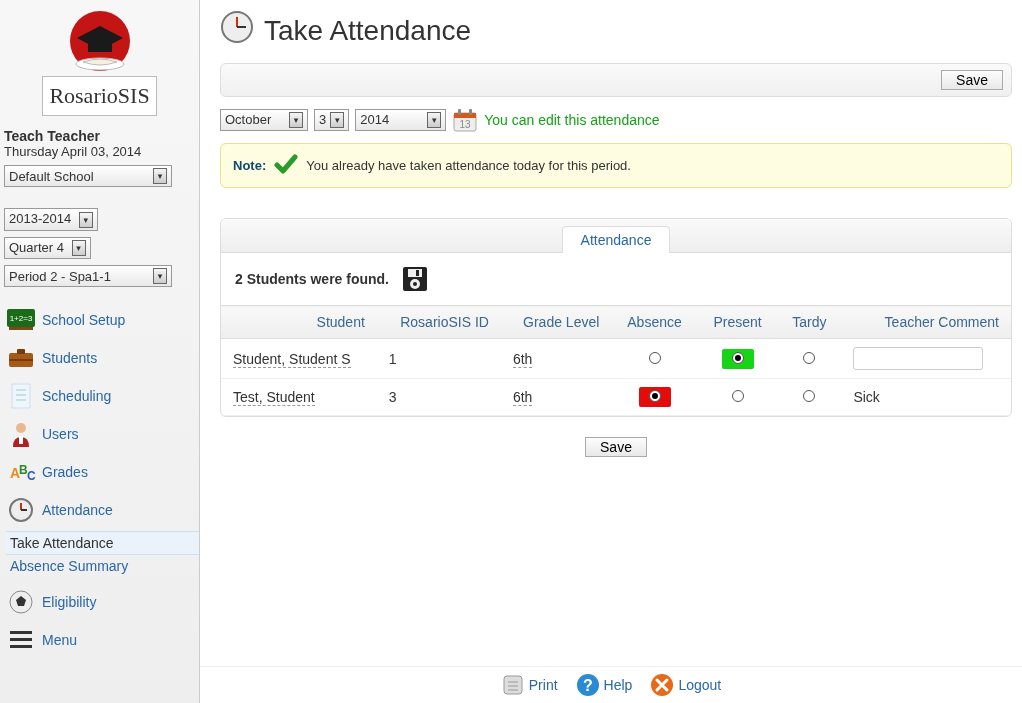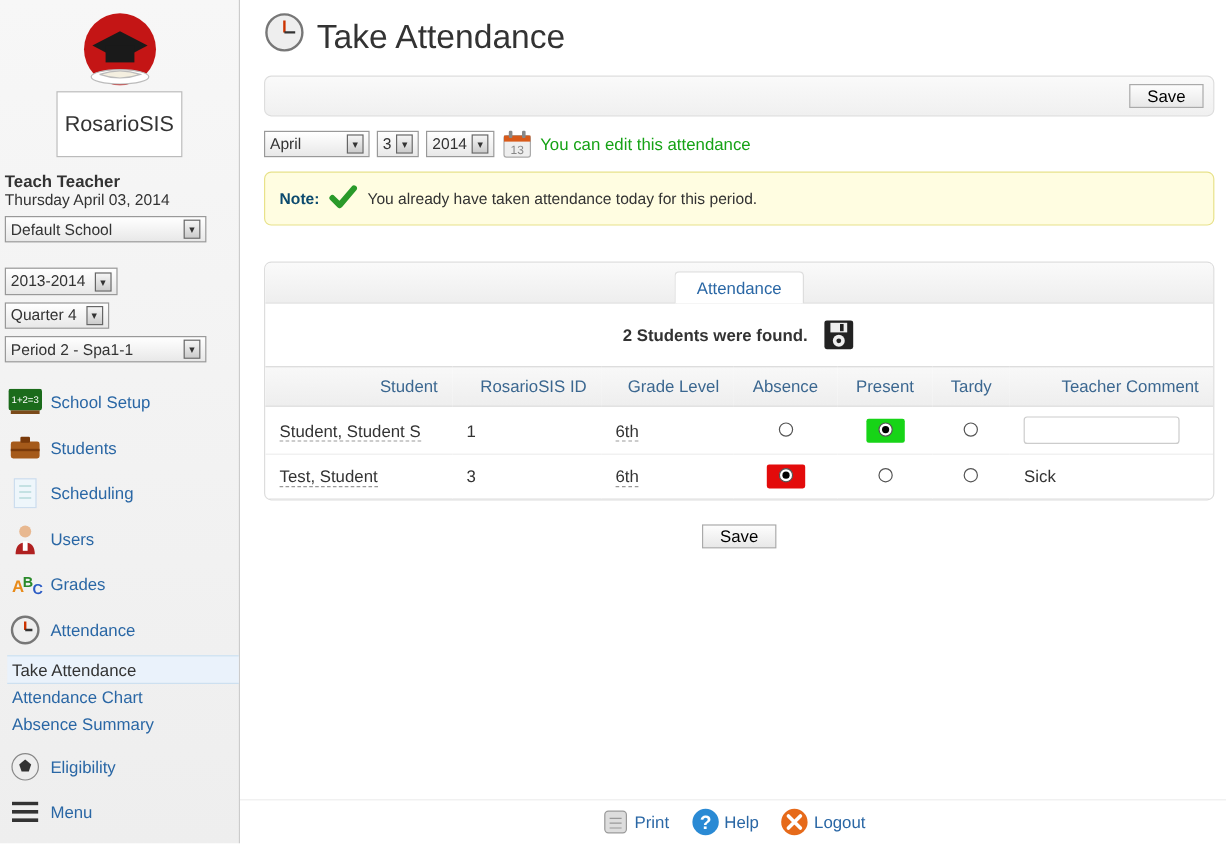--- a/index.html
+++ b/index.html
@@ -2,21 +2,21 @@
 <html><head>
 <meta charset="utf-8">
 <style>
   * { box-sizing: border-box; margin: 0; padding: 0; }
   body { font-family: Arial, Helvetica, sans-serif; font-size: 13px; color: #333; background: #fff; }
   .layout { display: flex; min-height: 703px; }
   .sidebar { width: 200px; background: linear-gradient(to bottom, #f7f7f7, #eee); border-right: 1px solid #ccc; padding: 4px 4px 0 4px; }
   .main { flex: 1; padding: 10px 10px 60px 20px; position: relative; }
   .logo-wrap { text-align: center; padding: 4px 0 6px; }
   .logo-svg { display:block; margin:0 auto; }
-  .logo-label { display: inline-block; border: 1px solid #bbb; padding: 16px 6px; font-size: 18px; font-family: Liberation Sans, sans-serif; background:#fff; margin-top:-2px; }
+  .logo-label { display: inline-block; border: 1px solid #bbb; padding: 6px 6px; font-size: 22px; font-family: Liberation Serif, serif; background:#fff; margin-top:-2px; }
   .user-name { font-weight: bold; font-size: 14px; margin-top: 6px; }
   .user-date { font-size: 13px; margin-bottom: 6px; }
   .sel { display: inline-block; border: 1px solid #999; background: linear-gradient(#fff,#e8e8e8); font-size: 13px; padding: 2px 4px; margin-bottom: 6px; position: relative; cursor: pointer; }
   .sel .arrowbtn { display:inline-block; width:14px; height:16px; border:1px solid #666; background:linear-gradient(#f5f5f5,#ccc); margin-left:4px; vertical-align:middle; text-align:center; line-height:14px; font-size:9px;}
   .sel-wide { width: 168px; display:flex; justify-content:space-between; align-items:center; }
   .nav { margin-top: 14px; }
   .nav-item { display: flex; align-items: center; padding: 4px 2px; font-size: 14px; cursor: pointer; }
   .nav-item .ico { width: 30px; height: 30px; margin-right: 6px; display:flex; align-items:center; justify-content:center; }
   .nav-item a { color: #2a67a5; text-decoration: none; }
   .nav-sub { margin: 2px 0 6px 2px; }
@@ -28,21 +28,21 @@
   .btn { background: linear-gradient(#fdfdfd,#e8e8e8); border:1px solid #aaa; border-radius:0; padding:1px 14px; font-size:14px; cursor:pointer;}
   .date-row { display:flex; align-items:center; gap:6px; margin-bottom:10px;}
   .date-row .sel { margin-bottom:0;}
   .cal-ico { width:26px; height:26px;}
   .edit-link { color:#15a215; font-size:14px;}
   .note-box { background:#fffde1; border:1px solid #e8e28a; border-radius:6px; padding:10px 12px; display:flex; align-items:center; gap:8px; margin-bottom:30px;}
   .note-box b { color:#0c4a6e;}
   .panel { border:1px solid #ddd; border-radius:6px; overflow:hidden;}
   .panel-tab-row { background:linear-gradient(#fafafa,#eee); border-bottom:1px solid #ddd; text-align:center; padding:6px 0 0;}
   .panel-tab { display:inline-block; background:#fff; border:1px solid #ddd; border-bottom:none; border-radius:4px 4px 0 0; padding:5px 18px; color:#2a67a5; font-size:14px; position:relative; top:1px;}
-  .found-row { display:flex; align-items:center; gap:12px; padding:12px 14px;justify-content:center;}
+  .found-row { display:flex; align-items:center; gap:12px; padding:12px 14px;}
   .found-row b { font-size:14px;}
   .floppy { width:28px; height:28px;}
   table.att { width:100%; border-collapse:collapse;}
   table.att th { text-align:right; color:#3b6790; font-weight:normal; font-size:14px; padding:8px 12px; background:linear-gradient(#f8f8f8,#eee); border-top:1px solid #ddd; border-bottom:1px solid #ddd;}
   table.att td { padding:8px 12px; font-size:14px; border-bottom:1px solid #eee;}
   .radio-cell { text-align:center;}
   .radio-dot { display:inline-block; width:12px; height:12px; border:1px solid #555; border-radius:50%; position:relative; background:#fff;}
   .radio-dot.checked::after { content:""; position:absolute; inset:2px; border-radius:50%; background:#000;}
   .radio-wrap { display:inline-block; padding:2px 10px; border-radius:2px;}
   .bg-green { background:#17d417;}
@@ -146,21 +146,20 @@
           <svg width="26" height="26">
               <circle cx="13" cy="13" r="11" fill="#eee" stroke="#777" stroke-width="2"></circle>
               <line x1="13" y1="13" x2="13" y2="6" stroke="#c30" stroke-width="2"></line>
               <line x1="13" y1="13" x2="19" y2="13" stroke="#333" stroke-width="2"></line>
             </svg>
         </span>
         <a>Attendance</a>
       </div>
       <div class="nav-sub">
         <div class="nav-sub-item active">Take Attendance</div>
-        <div class="nav-sub-item">Attendance Chart</div>
         <div class="nav-sub-item">Absence Summary</div>
       </div>
       <div class="nav-item">
         <span class="ico">
           <svg width="26" height="26">
               <circle cx="13" cy="13" r="11" fill="#eee" stroke="#888"></circle>
               <polygon points="13,7 18,11 16,17 10,17 8,11" fill="#333"></polygon>
             </svg>
         </span>
         <a>Eligibility</a>
@@ -189,28 +188,28 @@
       </span>
       <span>Take Attendance</span>
     </h1>
 
     <div class="toolbar">
       <button class="btn">Save</button>
     </div>
 
     <div class="date-row">
       <div class="sel" style="width:88px; display:flex; justify-content:space-between;">
-        <span>April</span>
+        <span>October</span>
           <span class="arrowbtn">▾</span>
       </div>
       <div class="sel" style="display:flex;">
         <span>3</span>
           <span class="arrowbtn">▾</span>
       </div>
-      <div class="sel" style="display:flex;">
+      <div class="sel" style="display:flex;gap:34px;">
         <span>2014</span>
           <span class="arrowbtn">▾</span>
       </div>
       <span class="cal-ico">
         <svg width="26" height="26">
             <rect x="2" y="6" width="22" height="18" rx="2" fill="#eee" stroke="#aaa"></rect>
             <rect x="2" y="6" width="22" height="5" fill="#d85a1a"></rect>
             <rect x="6" y="2" width="3" height="6" rx="1" fill="#888"></rect>
             <rect x="17" y="2" width="3" height="6" rx="1" fill="#888"></rect>
             <text x="13" y="21" font-size="10" text-anchor="middle" fill="#888">13</text>

